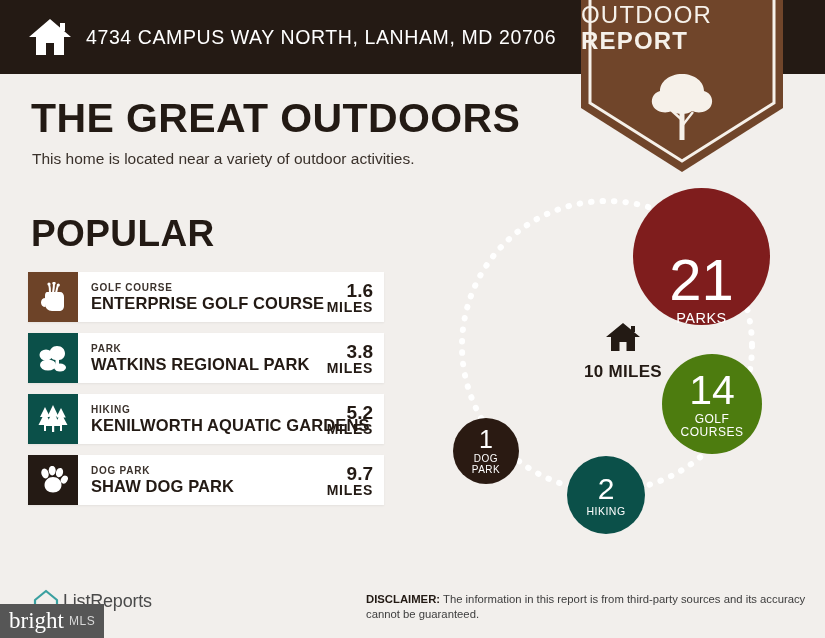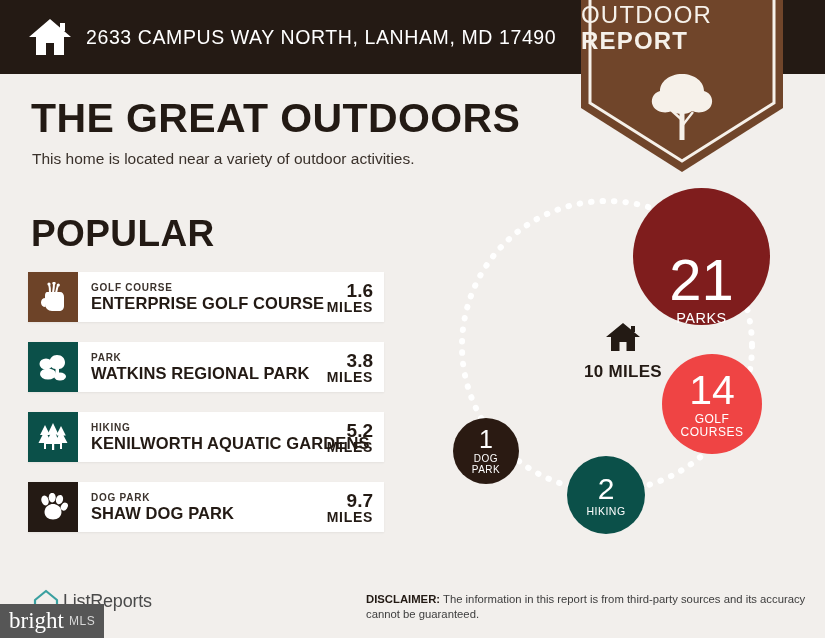--- a/index.html
+++ b/index.html
@@ -53,21 +53,21 @@
     font-size:15.5px;color:#3a312b;font-weight:400;white-space:nowrap;
   }
   .popular{
     position:absolute;left:31px;top:213px;
     font-size:37px;font-weight:700;letter-spacing:.4px;color:#231a14;
   }
 
   
   .list{position:absolute;left:28px;top:272px;width:356px;}
   .row{
-    position:relative;height:50px;margin-bottom:20px;
+    position:relative;height:50px;margin-bottom:11px;
     background:#ffffff;display:flex;align-items:stretch;
     box-shadow:0 1px 2px rgba(0,0,0,.06);
   }
   .row .tile{width:50px;height:50px;flex:0 0 50px;display:flex;align-items:center;justify-content:center;}
   .row .tile svg{display:block;}
   .row .txt{flex:1 1 auto;display:flex;flex-direction:column;justify-content:center;padding-left:13px;min-width:0;}
   .row .cat{font-size:10px;font-weight:700;letter-spacing:.75px;color:#3b322c;line-height:12px;}
   .row .nm{font-size:16.5px;font-weight:700;letter-spacing:.1px;color:#231a14;line-height:19px;white-space:nowrap;}
   .row .dist{
     flex:0 0 auto;display:flex;flex-direction:column;align-items:flex-end;justify-content:center;
@@ -84,21 +84,21 @@
     display:flex;flex-direction:column;align-items:center;justify-content:center;
     color:#ffffff;text-align:center;line-height:1;
   }
   .bubble .bnum{font-weight:400;line-height:1;}
   .bubble .blab{font-weight:400;letter-spacing:.5px;}
 
   .b-parks{left:208px;top:10px;width:137px;height:137px;background:#7f1d1d;justify-content:flex-end;}
   .b-parks .bnum{font-size:58px;margin-bottom:2px;}
   .b-parks .blab{font-size:14.5px;}
 
-  .b-golf{left:237px;top:176px;width:100px;height:100px;background:#ef4444;}
+  .b-golf{left:237px;top:176px;width:100px;height:100px;background:#4d7c0f;}
   .b-golf .bnum{font-size:41px;margin-bottom:2px;}
   .b-golf .blab{font-size:12px;line-height:13px;}
 
   .b-hiking{left:142px;top:278px;width:78px;height:78px;background:#0b5049;}
   .b-hiking .bnum{font-size:30px;margin-bottom:2px;}
   .b-hiking .blab{font-size:10.5px;}
 
   .b-dog{left:28px;top:240px;width:66px;height:66px;background:#2a1a12;}
   .b-dog .bnum{font-size:25px;margin-bottom:1px;}
   .b-dog .blab{font-size:10px;line-height:11px;}
@@ -134,21 +134,21 @@
 
 <div id="page">
 
   <div class="header">
     <span class="home-ico">
       <svg width="44" height="40" viewBox="0 0 44 40">
         <path d="M22 2 L43 20 L36 20 L36 38 L26 38 L26 26 L18 26 L18 38 L8 38 L8 20 L1 20 Z" fill="#ffffff"></path>
         <rect x="32" y="6" width="5" height="8" fill="#ffffff"></rect>
       </svg>
     </span>
-    <span class="addr">2633 CAMPUS WAY NORTH, LANHAM, MD 17490</span>
+    <span class="addr">4734 CAMPUS WAY NORTH, LANHAM, MD 20706</span>
   </div>
 
   <div class="badge">
     <svg width="202" height="182" viewBox="0 0 202 182">
       <path d="M0 0 L202 0 L202 118 L101 182 L0 118 Z" fill="#70452a"></path>
       <path d="M9 0 L193 0 L193 113 L101 171 L9 113 Z" fill="none" stroke="#f6f1ea" stroke-width="3"></path>
       <g transform="translate(101,122)">
         <path d="M0,-38 C13,-38 22,-30 22,-21 C29,-19 32,-12 29,-6 C26,0 17,2 10,-1 L10,-1 C6,3 -6,3 -10,-1 C-17,2 -26,0 -29,-6 C-32,-12 -29,-19 -22,-21 C-22,-30 -13,-38 0,-38 Z" fill="#f6f1ea"></path>
         <rect x="-2.5" y="-4" width="5" height="32" fill="#f6f1ea"></rect>
         <path d="M0,8 L-11,-2 M0,14 L11,0" stroke="#f6f1ea" stroke-width="2.4" fill="none"></path>

